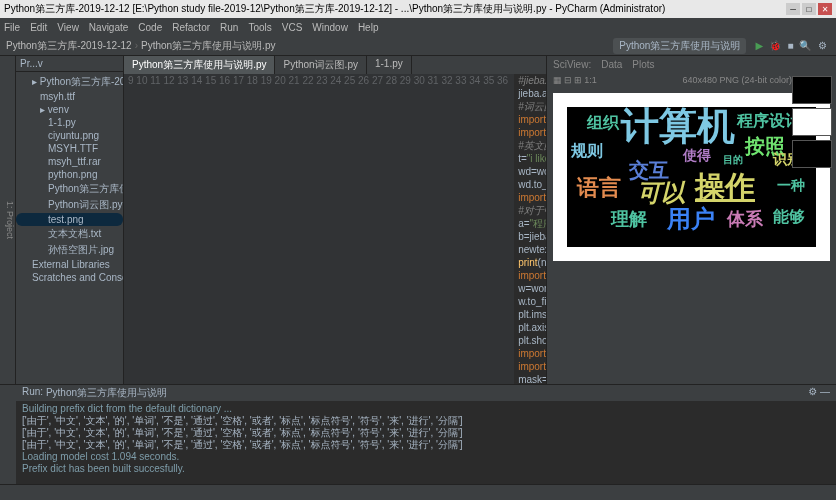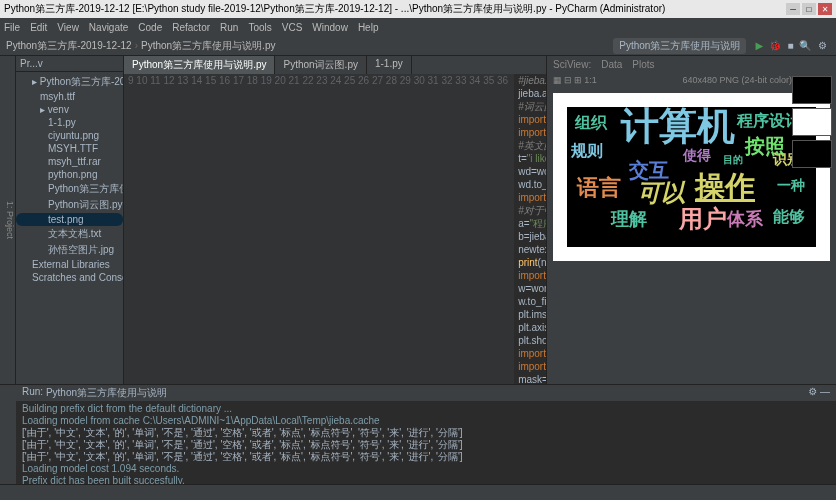--- a/index.html
+++ b/index.html
@@ -197,35 +197,35 @@
     <div class="tbar">
       <span>▦</span>&nbsp;
       <span>⊟</span>&nbsp;
       <span>⊞</span>&nbsp;
       <span>1:1</span>
       <span class="sp"></span>
       <span>640x480 PNG (24-bit color) 33.31 kB</span>
     </div>
     <div class="canvas">
       <div class="wordcloud" id="wc">
-          <span class="wc" style="left: 8px; top: 6px; font-size: 16px; color: rgb(79, 195, 161);">组织</span>
+          <span class="wc" style="left: 20px; top: 6px; font-size: 16px; color: rgb(79, 195, 161);">组织</span>
           <span class="wc" style="left: 54px; top: -6px; font-size: 38px; color: rgb(126, 200, 227);">计算机</span>
           <span class="wc" style="left: 170px; top: 4px; font-size: 16px; color: rgb(79, 195, 161);">程序设计</span>
           <span class="wc" style="left: 4px; top: 34px; font-size: 16px; color: rgb(126, 200, 227);">规则</span>
           <span class="wc" style="left: 116px; top: 40px; font-size: 14px; color: rgb(176, 124, 198);">使得</span>
           <span class="wc" style="left: 178px; top: 26px; font-size: 20px; color: rgb(111, 227, 111);">按照</span>
           <span class="wc" style="left: 156px; top: 46px; font-size: 10px; color: rgb(79, 195, 161);">目的</span>
           <span class="wc" style="left: 206px; top: 44px; font-size: 14px; color: rgb(212, 212, 106);">识别</span>
           <span class="wc" style="left: 62px; top: 50px; font-size: 20px; color: rgb(90, 127, 216);">交互</span>
           <span class="wc" style="left: 10px; top: 66px; font-size: 22px; color: rgb(227, 139, 79);">语言</span>
           <span class="wc" style="left: 70px; top: 70px; font-size: 24px; color: rgb(212, 212, 106); font-style: italic;">可以</span>
           <span class="wc" style="left: 128px; top: 60px; font-size: 30px; color: rgb(212, 212, 106); text-decoration: underline;">操作</span>
           <span class="wc" style="left: 210px; top: 70px; font-size: 14px; color: rgb(79, 195, 161);">一种</span>
           <span class="wc" style="left: 44px; top: 100px; font-size: 18px; color: rgb(79, 195, 161);">理解</span>
-          <span class="wc" style="left: 112px; top: 96px; font-size: 24px; color: #fca5a5;">用户</span>
+          <span class="wc" style="left: 100px; top: 96px; font-size: 24px; color: #3b82f6;">用户</span>
           <span class="wc" style="left: 160px; top: 100px; font-size: 18px; color: rgb(201, 123, 181);">体系</span>
           <span class="wc" style="left: 206px; top: 100px; font-size: 16px; color: rgb(79, 195, 161);">能够</span>
         </div>
     </div>
     <div class="thumbs">
       <div class="thumb"></div>
       <div class="thumb w"></div>
       <div class="thumb"></div>
     </div>
   </div>
@@ -236,21 +236,20 @@
   <div class="main">
     <div class="chdr">
       <span>Run:</span>&nbsp;
       <span>Python第三方库使用与说明</span>
       <span class="sp"></span>
       <span>⚙</span>&nbsp;
       <span>—</span>
     </div>
     <div class="out" id="cout">
         <div class="ll">Building prefix dict from the default dictionary ...</div>
-        <div class="ll">Loading model from cache C:\Users\ADMINI~1\AppData\Local\Temp\jieba.cache</div>
         <div class="">['由于', '中文', '文本', '的', '单词', '不是', '通过', '空格', '或者', '标点', '标点符号', '符号', '来', '进行', '分隔']</div>
         <div class="">['由于', '中文', '文本', '的', '单词', '不是', '通过', '空格', '或者', '标点', '标点符号', '符号', '来', '进行', '分隔']</div>
         <div class="">['由于', '中文', '文本', '的', '单词', '不是', '通过', '空格', '或者', '标点', '标点符号', '符号', '来', '进行', '分隔']</div>
         <div class="ll">Loading model cost 1.094 seconds.</div>
         <div class="ll">Prefix dict has been built succesfully.</div>
       </div>
   </div>
 </div>
 
 <div class="statusbar"></div>

